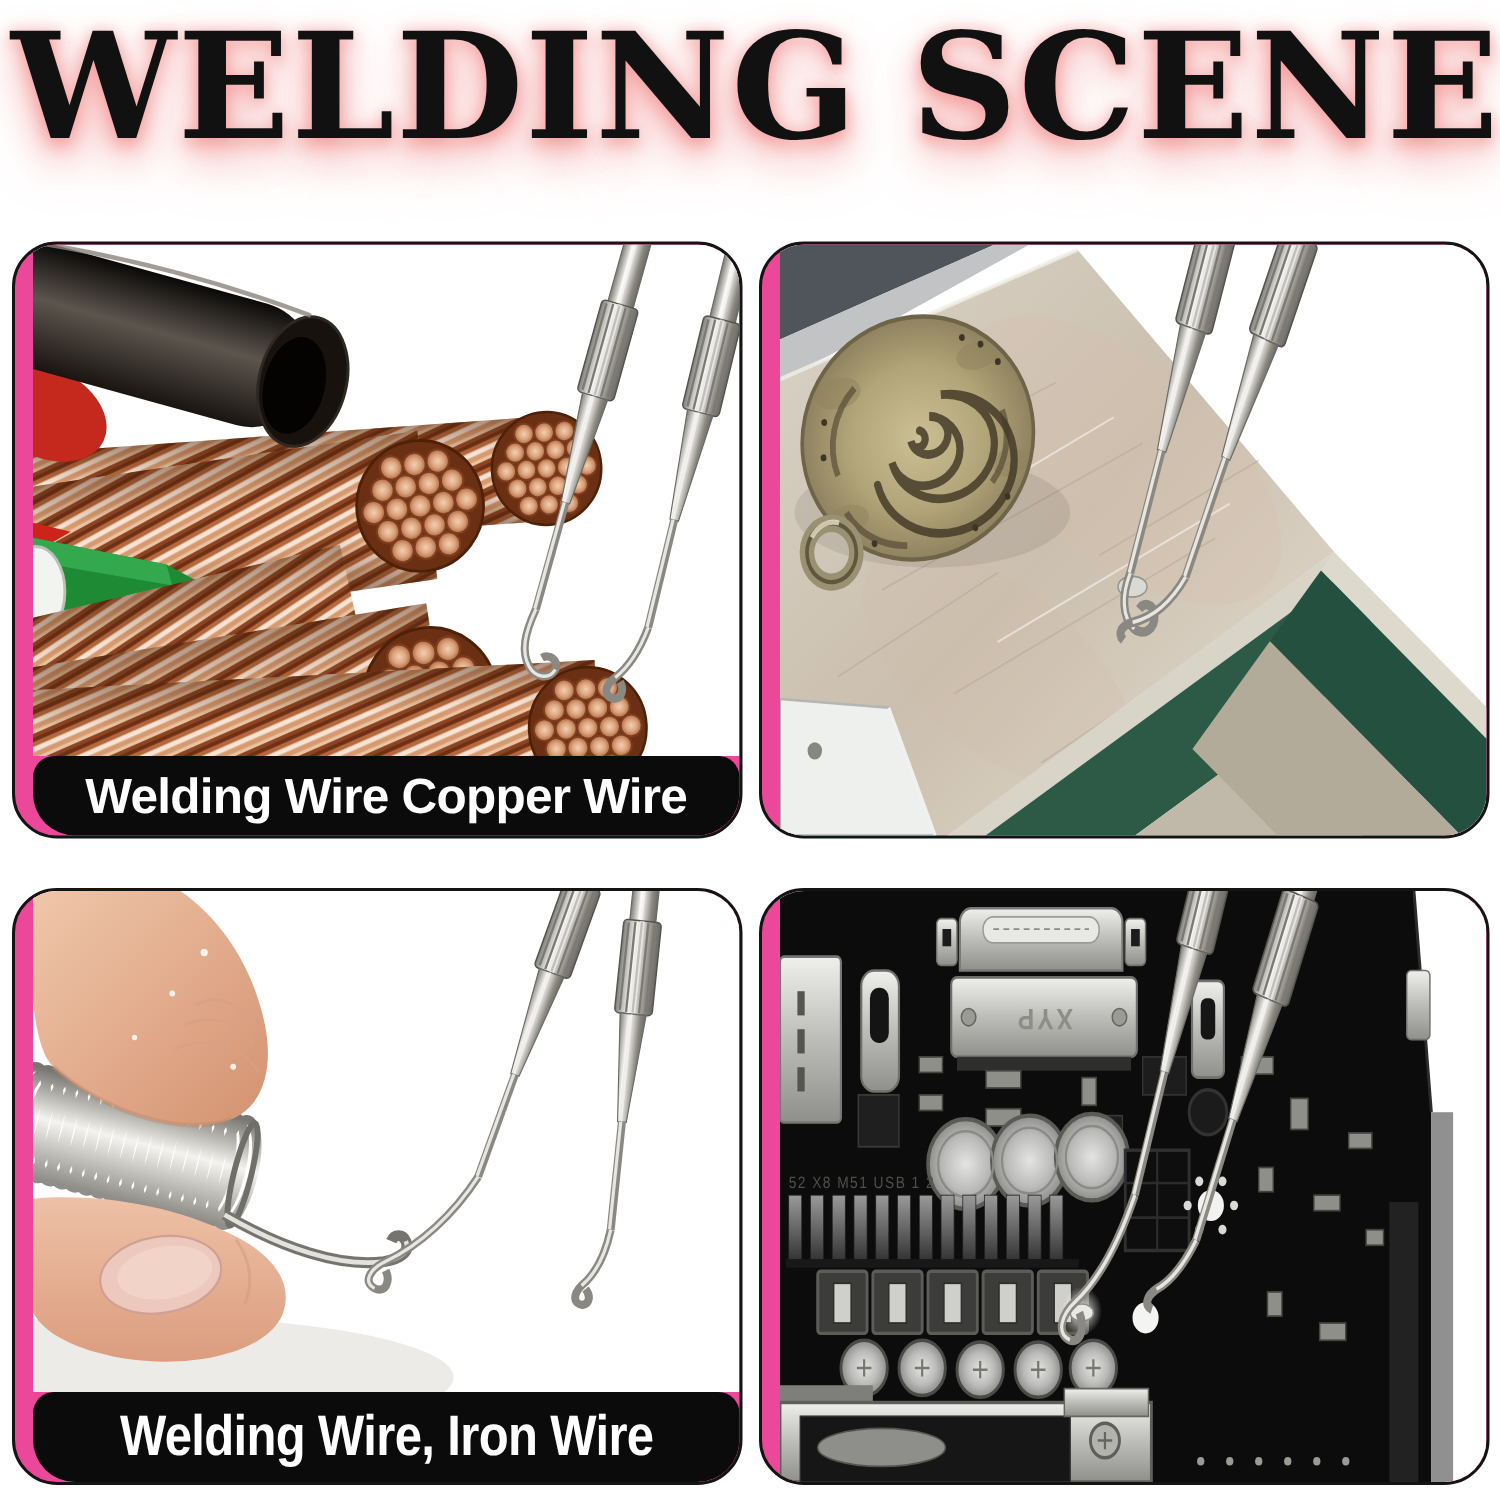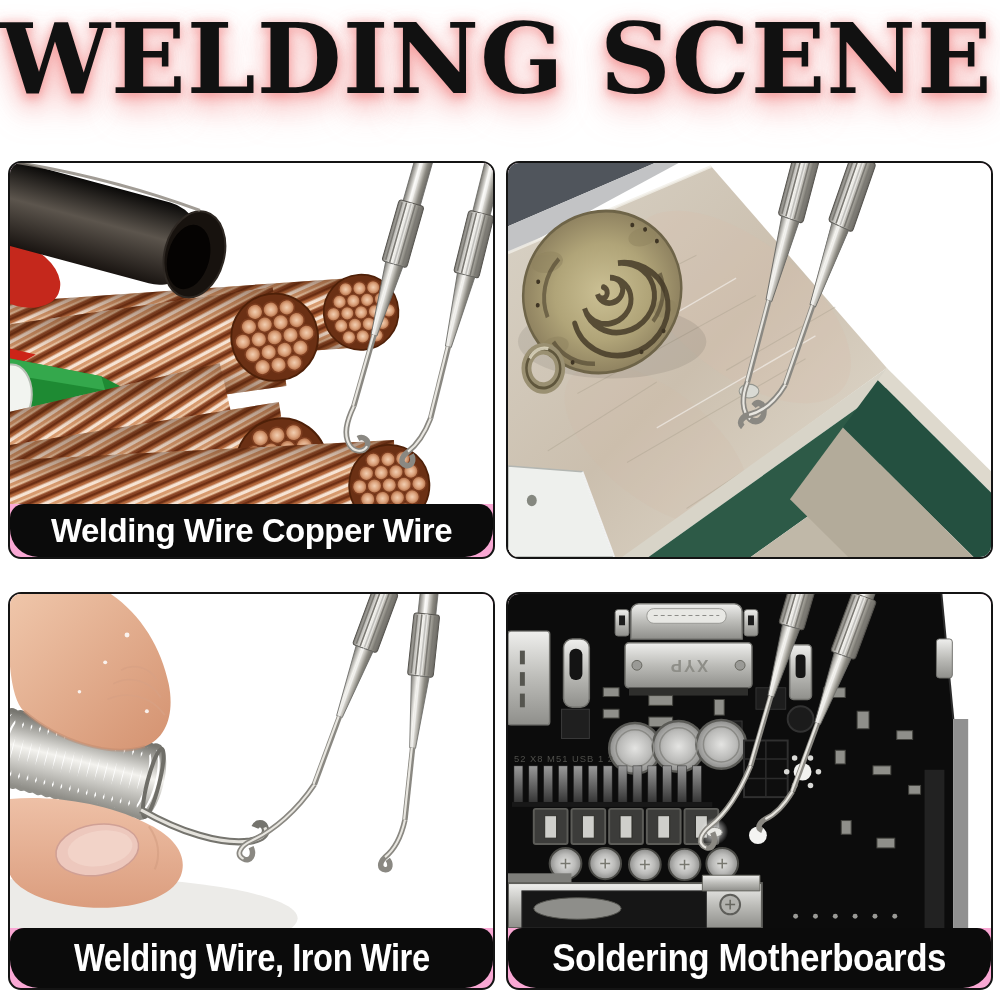--- a/index.html
+++ b/index.html
@@ -1,28 +1,28 @@
 <!DOCTYPE html>
 <html><head>
 <meta charset="utf-8">
 <style>
   html,body{margin:0;padding:0;background:#ffffff;}
   body{width:1000px;height:1000px;position:relative;overflow:hidden;
        font-family:"Liberation Sans", sans-serif;}
-  .title{position:absolute;left:0;right:0;top:8px;text-align:left;
+  .title{position:absolute;left:0;right:0;top:8px;text-align:right;
          font-family:"DejaVu Serif", serif;font-weight:900;font-size:98px;line-height:1.05;
          letter-spacing:1px;color:#111111;white-space:nowrap;
          text-shadow:0 4px 10px rgba(244,158,158,.95),
                      0 10px 22px rgba(246,170,170,.85),
                      0 18px 34px rgba(250,200,200,.8),
                      0 -3px 8px rgba(250,214,214,.55);}
   .grid{position:absolute;top:161px;left:8px;display:grid;
         grid-template-columns:487px 487px;grid-template-rows:398px 398px;gap:33px 11px;}
-  .panel{box-sizing:border-box;border:2px solid #141414;border-radius:13px;
-         overflow:hidden;background:#f9a8d4;display:flex;flex-direction:column;}
+  .panel{box-sizing:border-box;border:2px solid #141414;border-radius:30px;
+         overflow:hidden;background:#ec4899;display:flex;flex-direction:column;padding-left:12px;}
   .photo{flex:1 1 auto;position:relative;min-height:0;}
   .photo svg{display:block;width:100%;height:100%;}
   .caption{flex:0 0 53px;background:#0b0b0b;border-radius:14px 14px 28px 28px;
            display:flex;align-items:center;justify-content:center;color:#ffffff;
            font-weight:bold;font-size:33px;white-space:nowrap;letter-spacing:-.5px;}
   .row2 .caption{flex-basis:60px;font-size:38px;text-align:center;}
   .caption .cap-text{display:inline-block;}
   .cond86 .cap-text{transform:scaleX(.86);}
   .cond92 .cap-text{transform:scaleX(.92);}
 </style>
@@ -550,18 +550,15 @@
           <path d="M0,132 C-3,160 -10,185 -22,202 C-30,213 -30,224 -20,225 C-12,225 -12,215 -18,208" stroke="#8a8882" stroke-width="5.5" fill="none"></path>
           <path d="M0,132 C-3,160 -10,185 -22,202 C-30,213 -30,224 -20,225" stroke="#e8e6e0" stroke-width="2.2" fill="none"></path>
         </g>
         <g transform="translate(332,78) rotate(20)">
           <use href="#penShape"></use>
           <path d="M0,132 C-3,148 -8,160 -16,168 C-21,174 -21,180 -15,180" stroke="#8a8882" stroke-width="5.5" fill="none"></path>
           <path d="M0,132 C-3,148 -8,160 -16,168" stroke="#e8e6e0" stroke-width="2.2" fill="none"></path>
         </g>
       </svg>
     </div>
-    <div class="caption cond92">
-      <span class="cap-text">Soldering Motherboards</span>
-    </div>
   </div>
 
 </div>
 
 </body></html>

